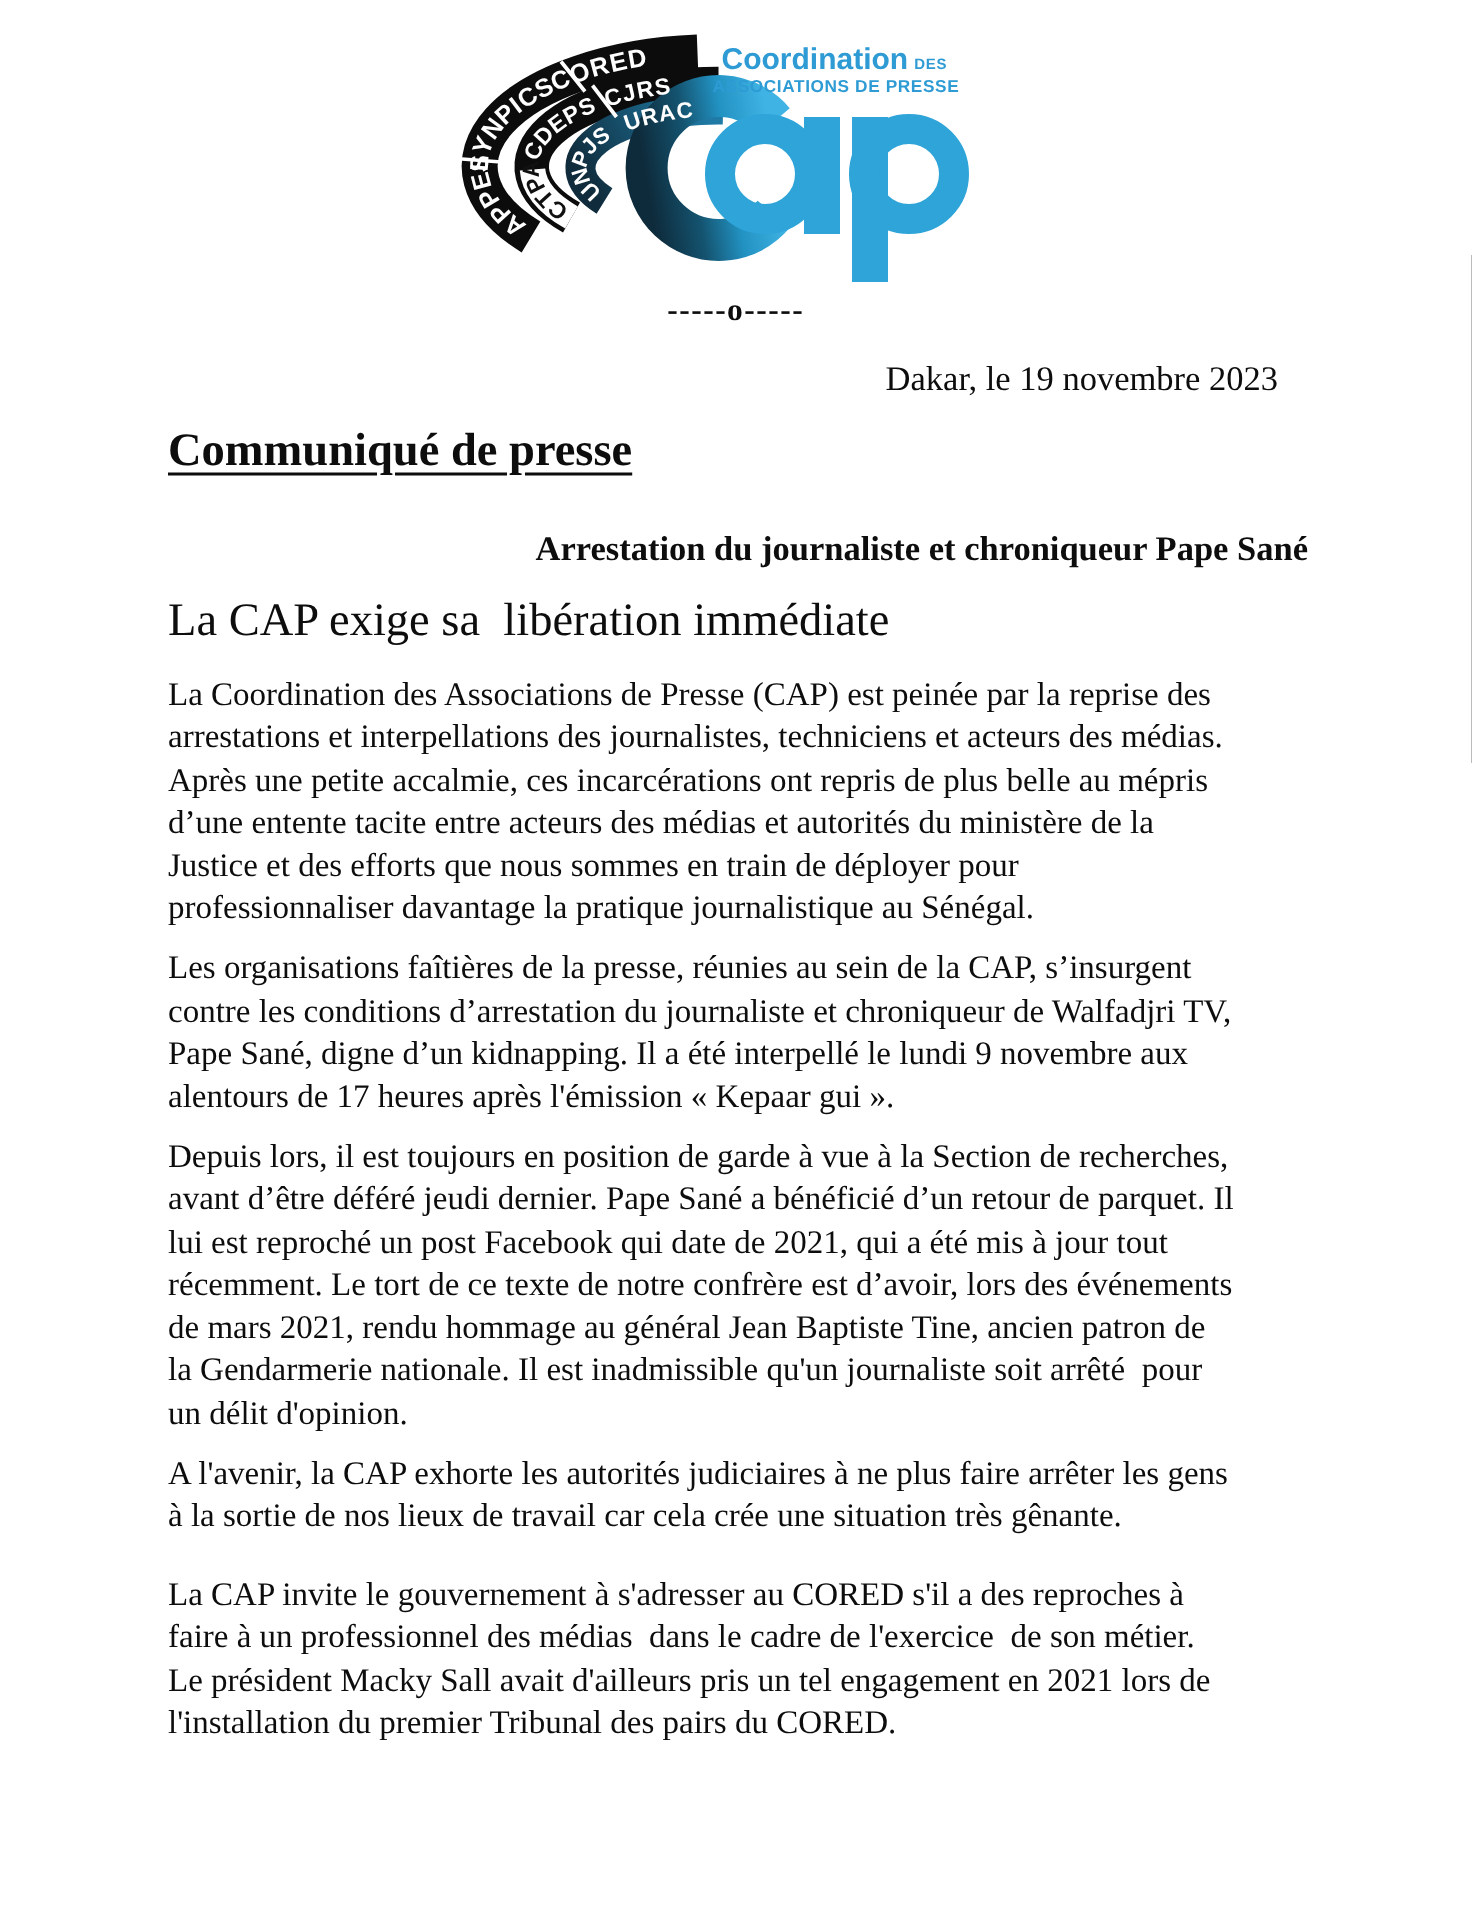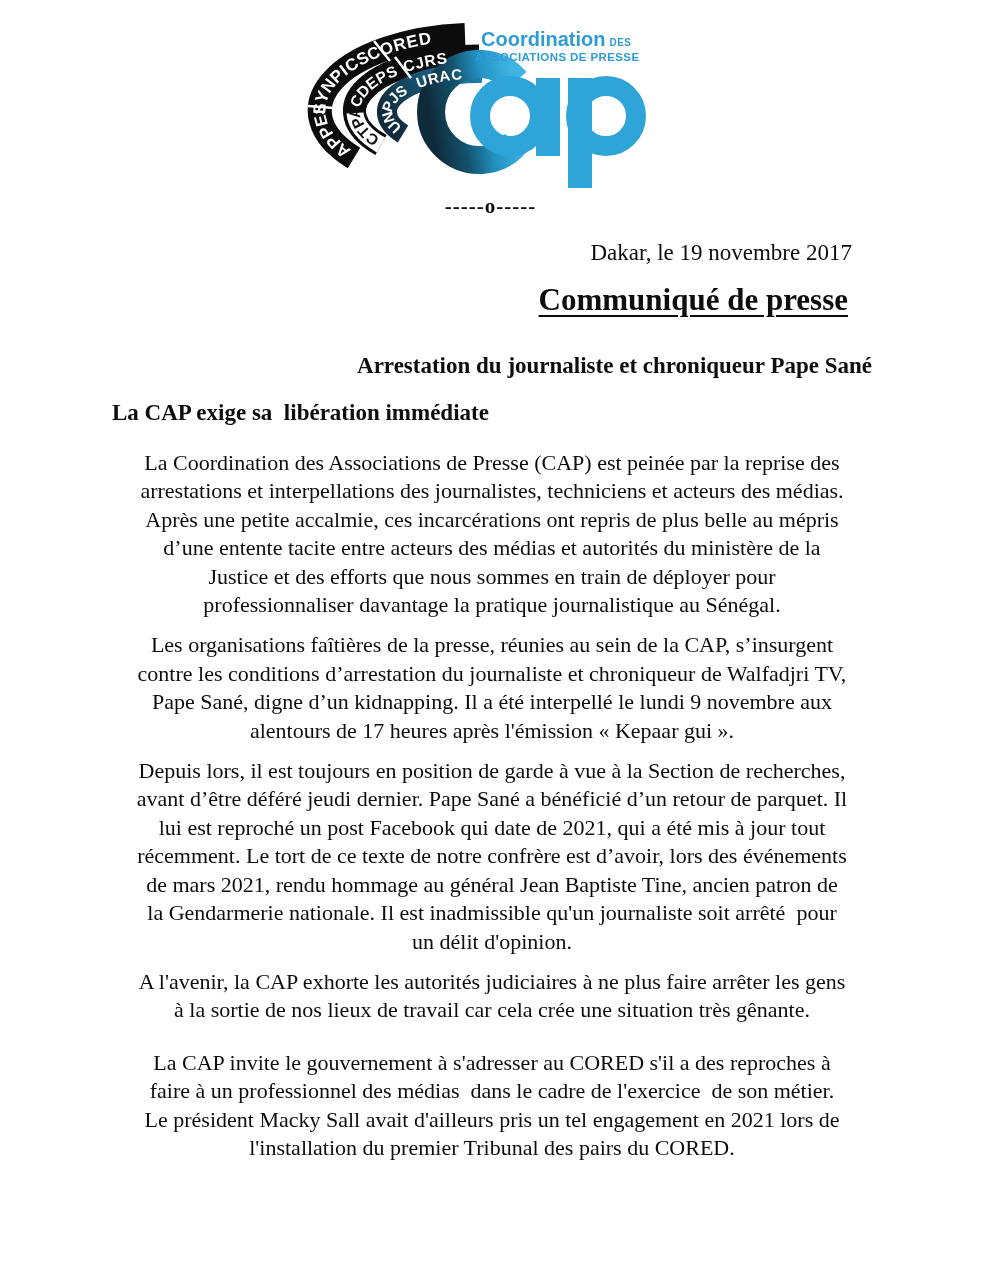--- a/index.html
+++ b/index.html
@@ -23,27 +23,27 @@
   .wordmark1-suffix{font-size:10px;letter-spacing:.5px;}
   .wordmark2{font-family:"Liberation Sans",sans-serif;font-weight:bold;font-size:11.5px;fill:#2e9bd4;letter-spacing:.4px;}
   .divider{
     position:absolute;left:0;top:194px;width:981px;
     text-align:center;font-weight:bold;font-size:21px;letter-spacing:1px;
   }
   .content{position:absolute;left:112px;top:238px;width:760px;}
   .dateline{font-size:23px;line-height:30px;text-align:right;padding-right:20px;white-space:pre;}
   .title{
     margin:14px 0 0;font-size:31px;line-height:36px;font-weight:bold;
-    text-align:right;padding-right:24px;
+    text-align:left;padding-right:24px;
     text-decoration:underline;text-decoration-thickness:2px;text-underline-offset:5px;
     white-space:pre;
   }
   .subject{margin:33px 0 0;font-size:23px;line-height:29px;font-weight:bold;white-space:pre;text-align:right;}
-  .demand{margin:18px 0 0;font-size:23px;line-height:29px;font-weight:bold;white-space:pre;}
-  .body-par{font-size:22px;line-height:28.4px;margin:0 0 12px;white-space:pre;text-align:center;}
+  .demand{margin:18px 0 0;font-size:31px;line-height:29px;font-weight:normal;white-space:pre;}
+  .body-par{font-size:22px;line-height:28.4px;margin:0 0 12px;white-space:pre;}
   .body-par.first{margin-top:22px;}
   .body-par.gap-lg{margin-bottom:24px;}
 </style>
 </head>
 <body>
 
 <div class="page">
 
   <div class="logo-wrap">
     <svg width="360" height="177" viewBox="0 0 360 177">
@@ -106,21 +106,21 @@
       </text>
 
       <text x="178" y="30" class="wordmark1"><tspan>Coordination</tspan><tspan class="wordmark1-suffix" dx="4">DES</tspan></text>
       <text x="172" y="45" class="wordmark2">ASSOCIATIONS DE PRESSE</text>
     </svg>
   </div>
 
   <div class="divider">-----o-----</div>
 
   <div class="content">
-    <div class="dateline">Dakar, le 19 novembre 2017</div>
+    <div class="dateline">Dakar, le 19 novembre 2023</div>
     <h1 class="title">Communiqué de presse</h1>
     <h2 class="subject">Arrestation du journaliste et chroniqueur Pape Sané</h2>
     <h2 class="demand">La CAP exige sa  libération immédiate</h2>
     <p class="body-par first">La Coordination des Associations de Presse (CAP) est peinée par la reprise des
 arrestations et interpellations des journalistes, techniciens et acteurs des médias.
 Après une petite accalmie, ces incarcérations ont repris de plus belle au mépris
 d’une entente tacite entre acteurs des médias et autorités du ministère de la
 Justice et des efforts que nous sommes en train de déployer pour
 professionnaliser davantage la pratique journalistique au Sénégal.</p>
     <p class="body-par">Les organisations faîtières de la presse, réunies au sein de la CAP, s’insurgent

